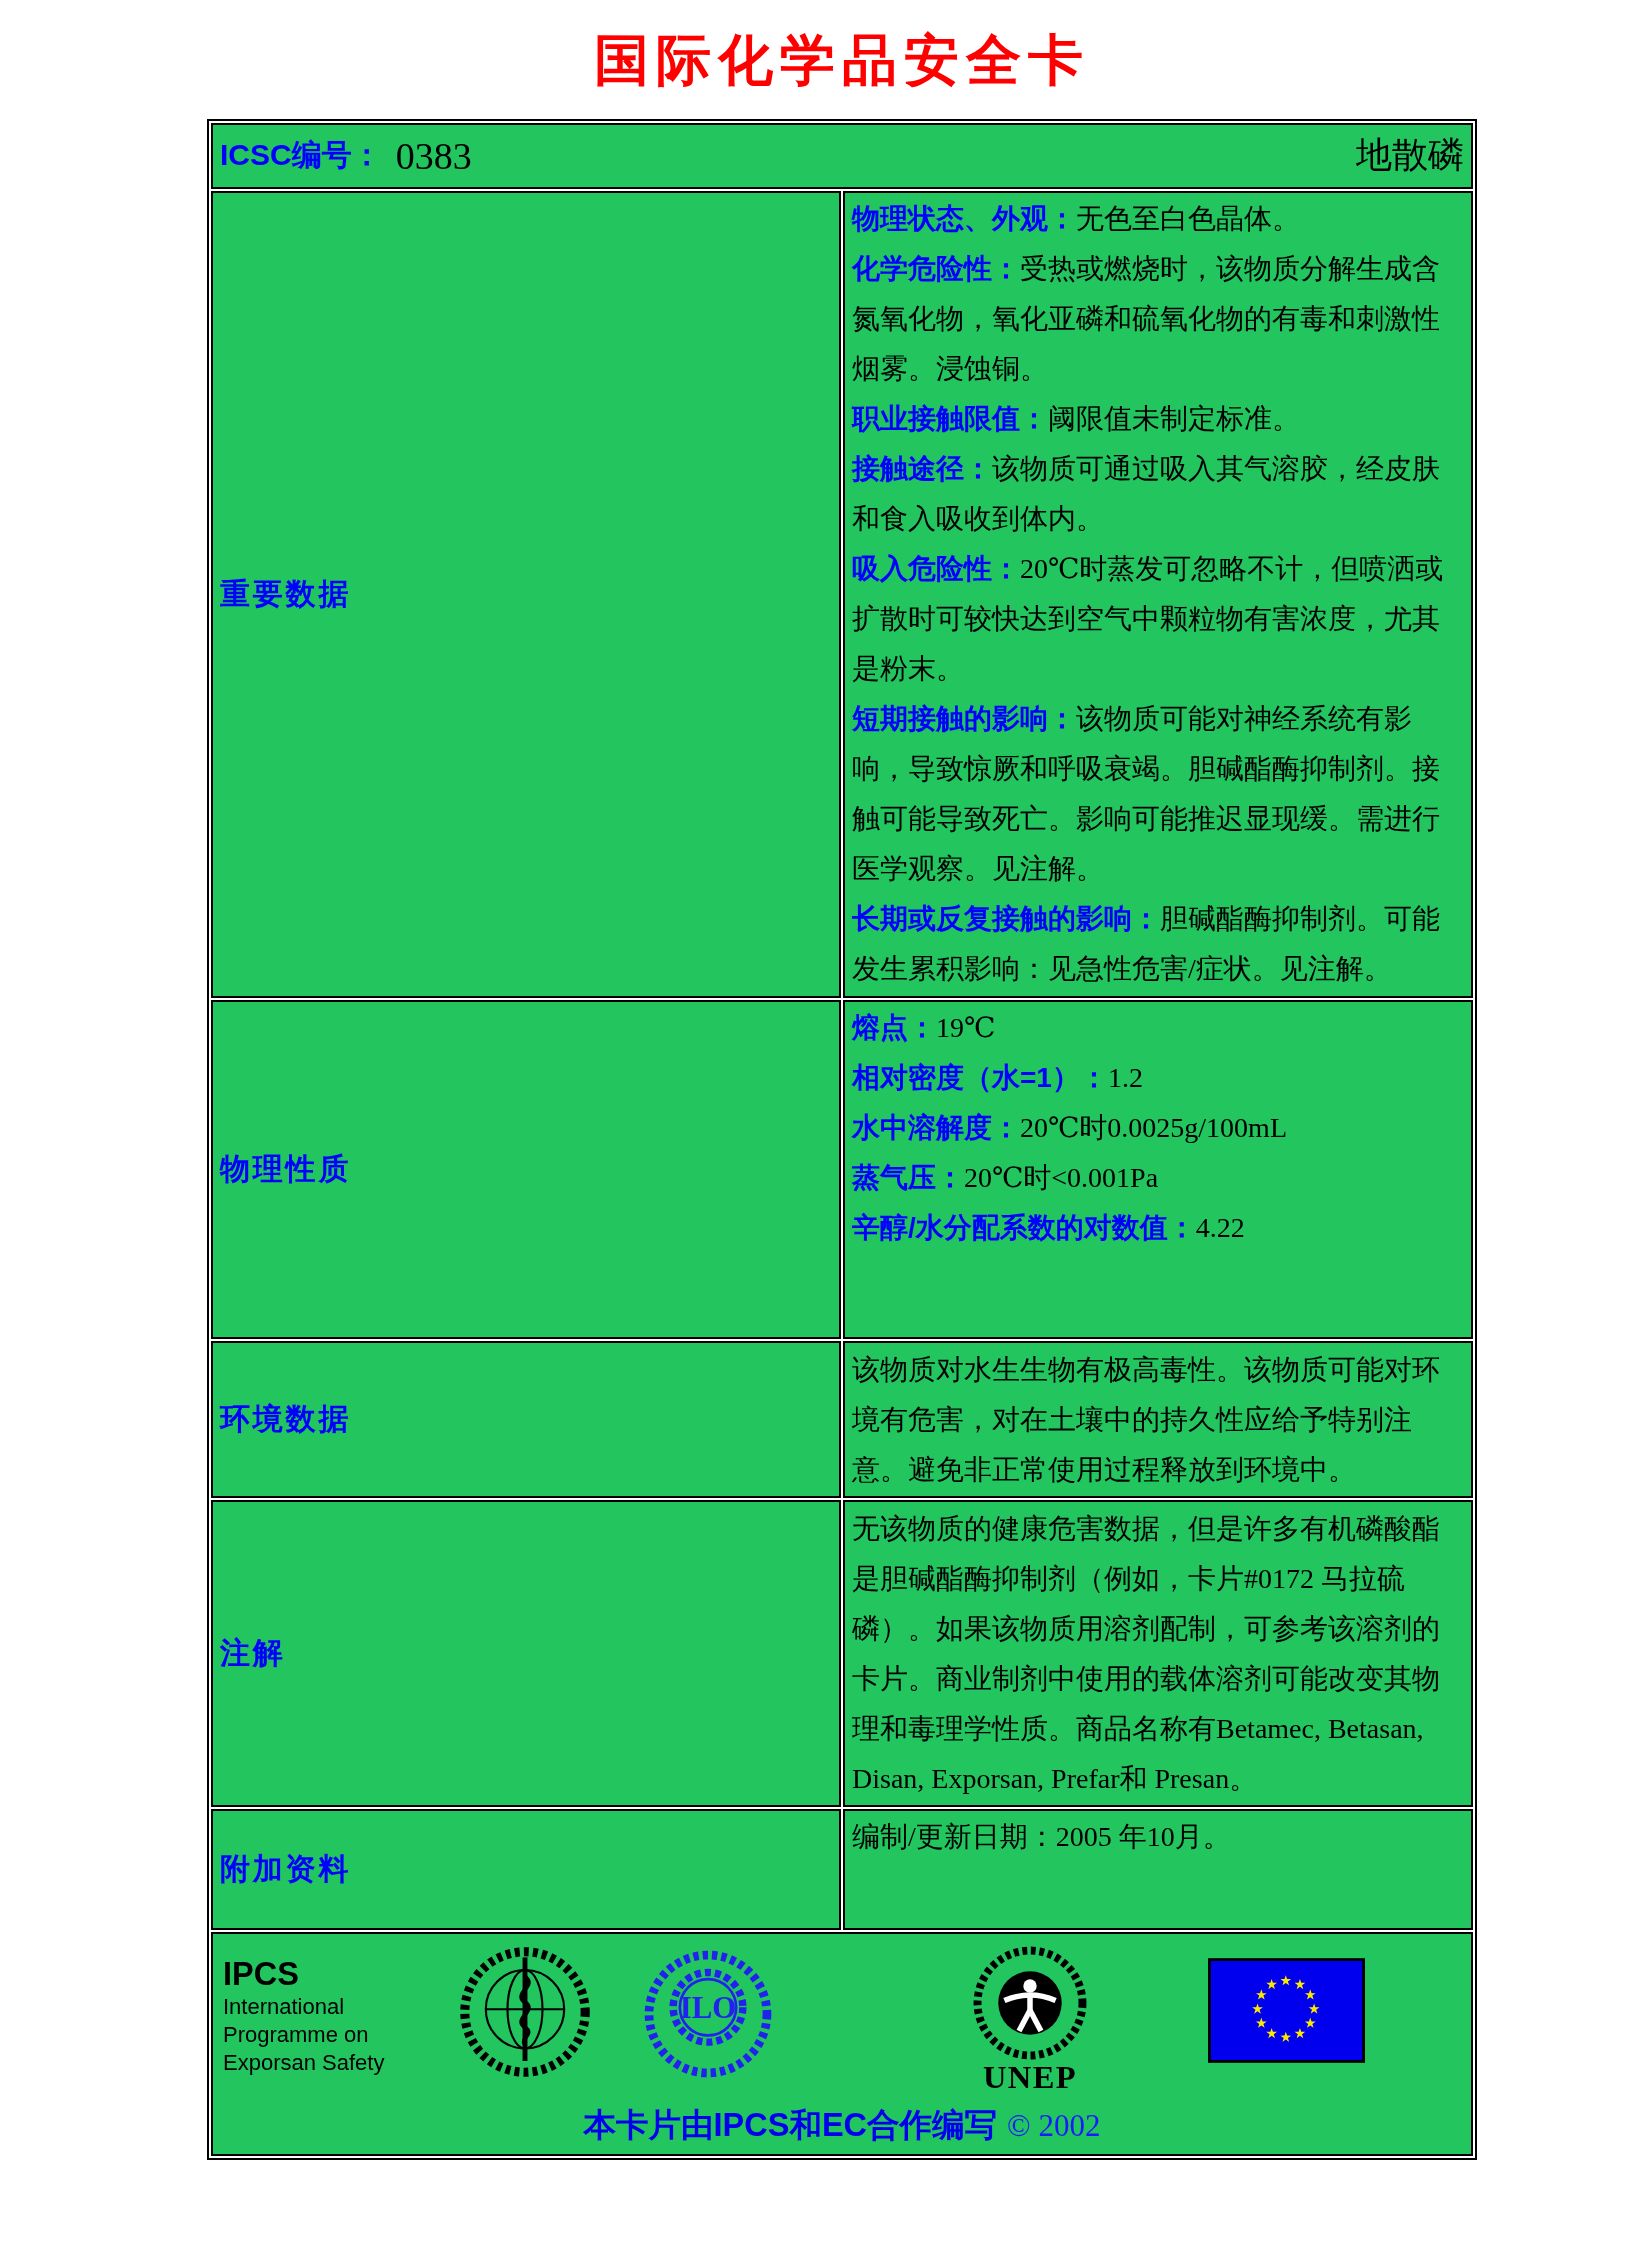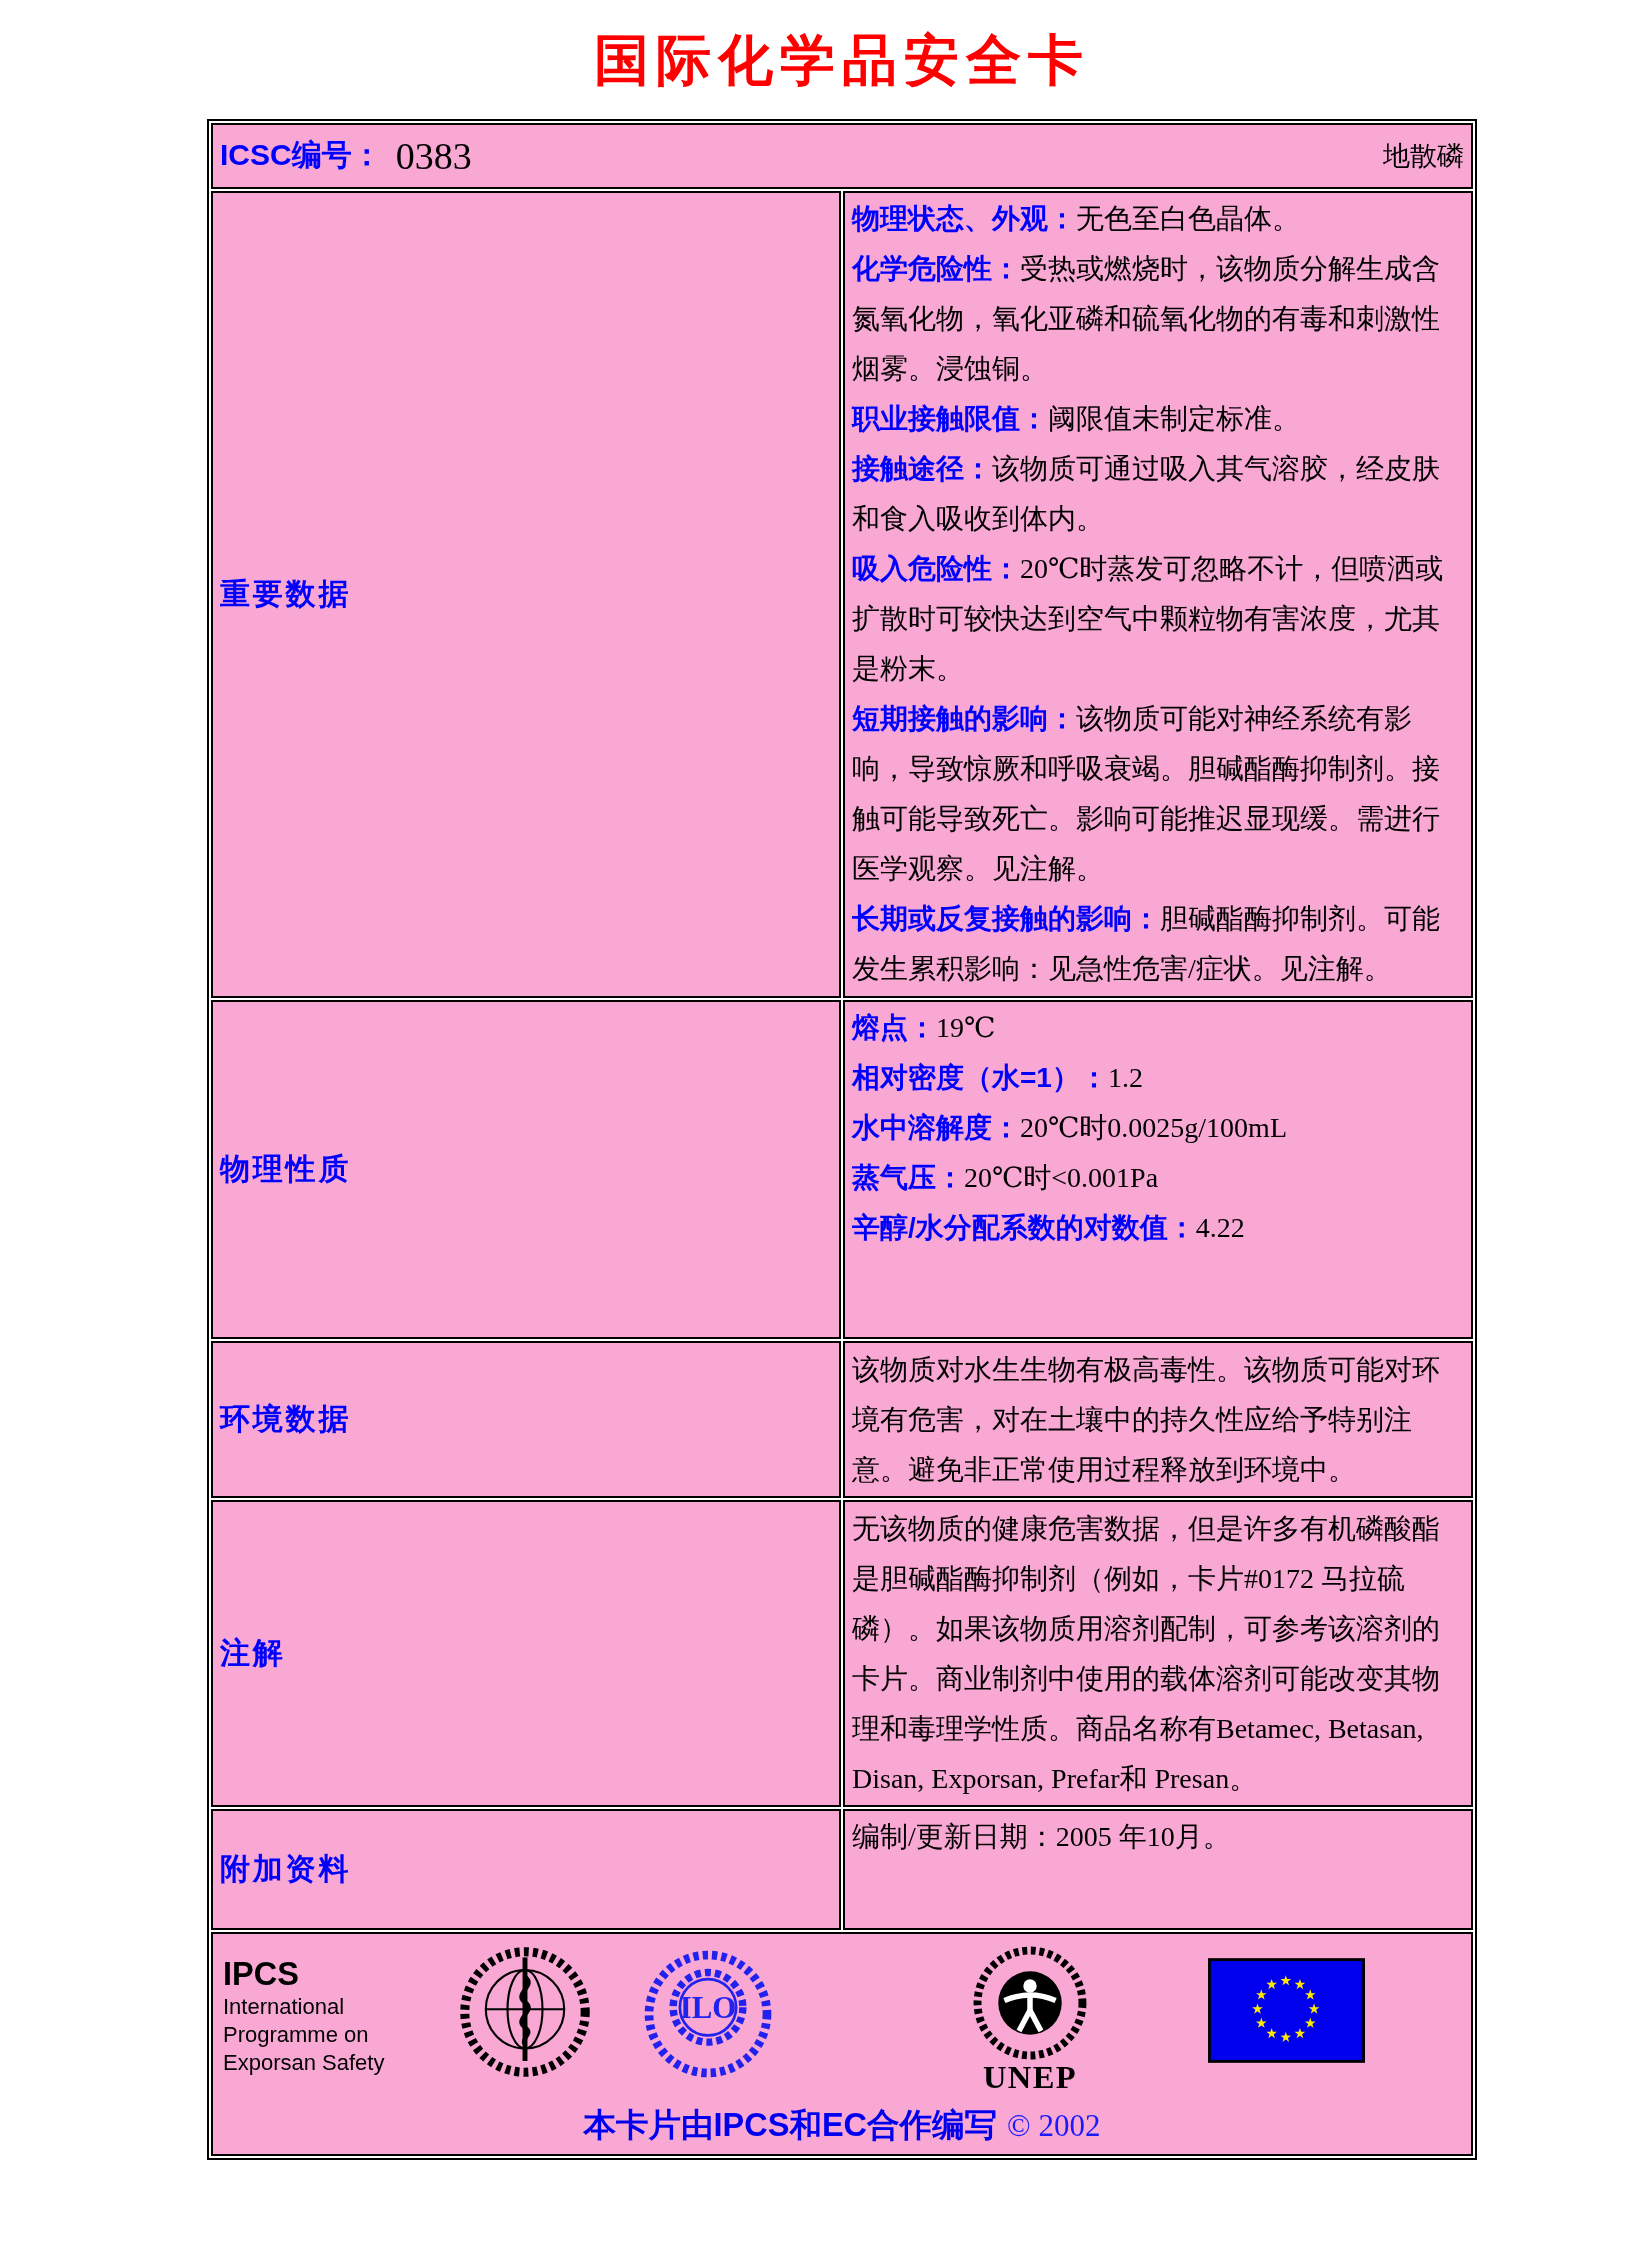--- a/index.html
+++ b/index.html
@@ -10,21 +10,21 @@
   .doc-title{
     position:absolute;top:24px;left:207px;width:1270px;text-align:center;
     color:#FF0000;font-weight:bold;font-size:55px;letter-spacing:7px;
     font-family:"DejaVu Serif","Liberation Serif",serif;
   }
   table.card{
     position:absolute;top:119px;left:207px;width:1270px;
     border:2.8px solid #000;border-spacing:2.8px;border-collapse:separate;
     background:#fff;table-layout:fixed;
   }
-  td{border:2.1px solid #000;padding:1.4px 7px;background:#f9a8d4;}
+  td{border:2.1px solid #000;padding:1.4px 7px;background:#22c55e;}
   .label-cell{width:178px;vertical-align:middle;}
   .label-cell span{
     color:#0000FF;font-weight:bold;font-size:30px;
     font-family:"Liberation Sans","DejaVu Sans",sans-serif;letter-spacing:2.8px;
   }
   .content-cell{vertical-align:top;font-size:28px;line-height:50px;}
   .content-cell p{margin:0;}
   .blabel{
     color:#0000FF;font-weight:bold;font-size:28px;
     font-family:"Liberation Sans","DejaVu Sans",sans-serif;
@@ -42,21 +42,21 @@
     font-weight:bold;font-size:28px;
     font-family:"Liberation Sans","DejaVu Sans",sans-serif;
   }
   .header-flex{display:flex;justify-content:space-between;align-items:center;height:100%;}
   .header-left{display:flex;align-items:center;}
   .hdr-label{
     color:#0000FF;font-weight:bold;font-size:30px;
     font-family:"Liberation Sans","DejaVu Sans",sans-serif;
   }
   .hdr-num{font-size:38px;margin-left:14px;}
-  .hdr-name{font-size:27px;}
+  .hdr-name{font-size:36px;}
   
   .ipcs-block{position:absolute;left:10px;top:22.6px;width:191px;
     font-family:"Liberation Sans","DejaVu Sans",sans-serif;}
   .ipcs-title{font-size:32.5px;font-weight:bold;line-height:37px;}
   .ipcs-line{font-size:22px;line-height:28px;}
   .logo{position:absolute;}
   .logo-who{left:242px;top:8.5px;}
   .logo-ilo{left:428px;top:10px;}
   .logo-unep{left:750px;top:8.5px;text-align:center;width:134px;}
   .unep-word{

